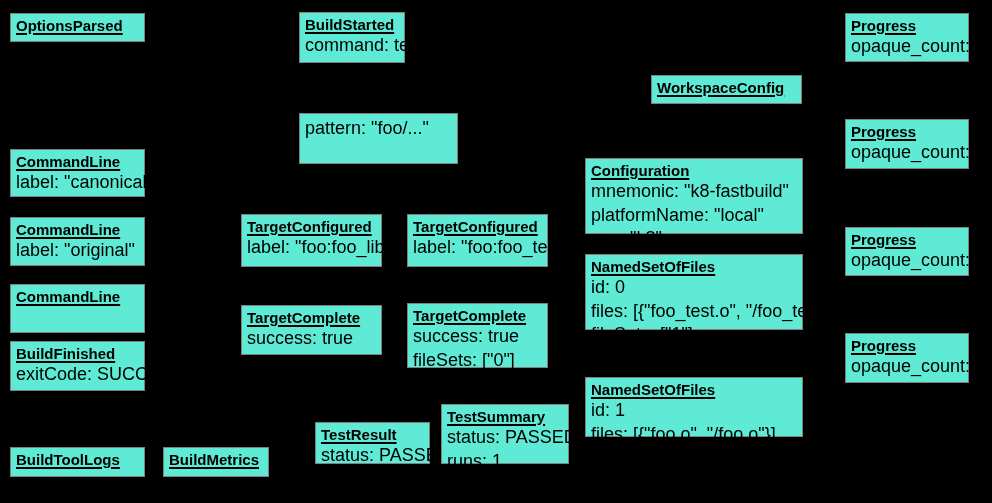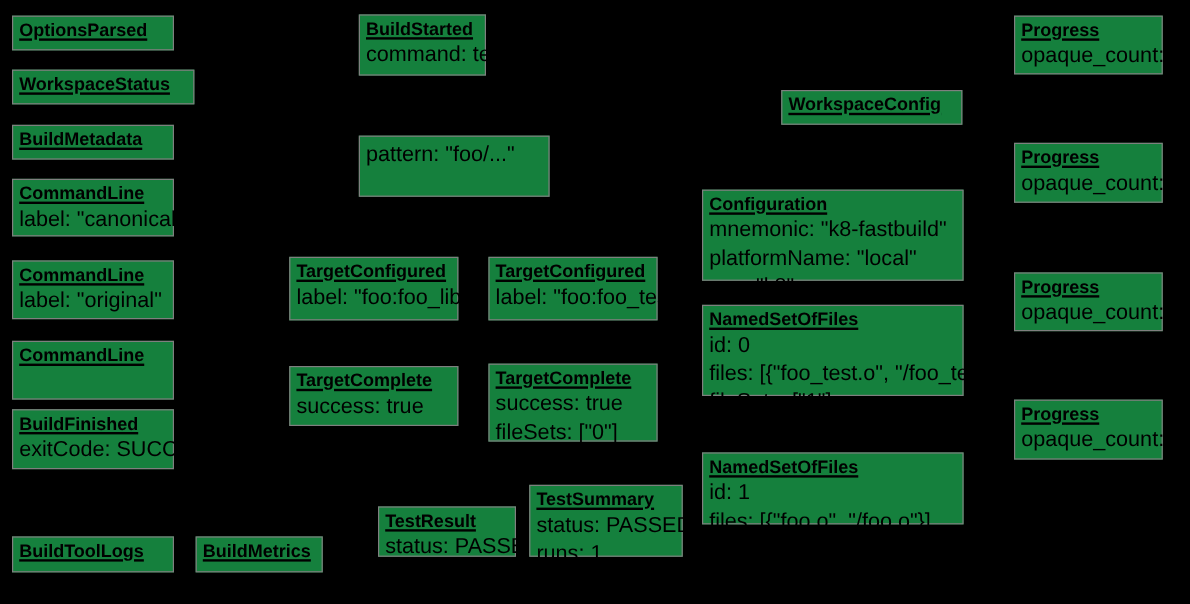--- a/index.html
+++ b/index.html
@@ -6,21 +6,21 @@
   body{
     width:992px;height:503px;
     background:#000000;
     position:relative;
     overflow:hidden;
     font-family:"Liberation Sans", sans-serif;
   }
   .canvas{position:absolute;left:0;top:0;width:992px;height:503px;}
   .node{
     position:absolute;
-    background:#15803d;
+    background:#5eead4;
     border:1px solid #7f7f7f;
     box-sizing:border-box;
     padding:3px 6px 2px 5px;
     color:#000000;
   }
   .t{
     font-weight:bold;
     font-size:15px;
     line-height:1.22;
     text-decoration:underline;
@@ -36,27 +36,21 @@
 </style>
 </head>
 <body>
 
 <div class="canvas">
 
   <div class="node" style="left:10px;top:13px;width:135px;height:29px">
     <div class="t">OptionsParsed</div>
   </div>
 
-  <div class="node" style="left:10px;top:58px;width:152px;height:29px">
-    <div class="t">WorkspaceStatus</div>
-  </div>
 
-  <div class="node" style="left:10px;top:104px;width:135px;height:29px">
-    <div class="t">BuildMetadata</div>
-  </div>
 
   <div class="node" style="left:10px;top:149px;width:135px;height:48px">
     <div class="t">CommandLine</div>
     <div class="l">label: "canonical"</div>
   </div>
 
   <div class="node" style="left:10px;top:217px;width:135px;height:49px">
     <div class="t">CommandLine</div>
     <div class="l">label: "original"</div>
   </div>

